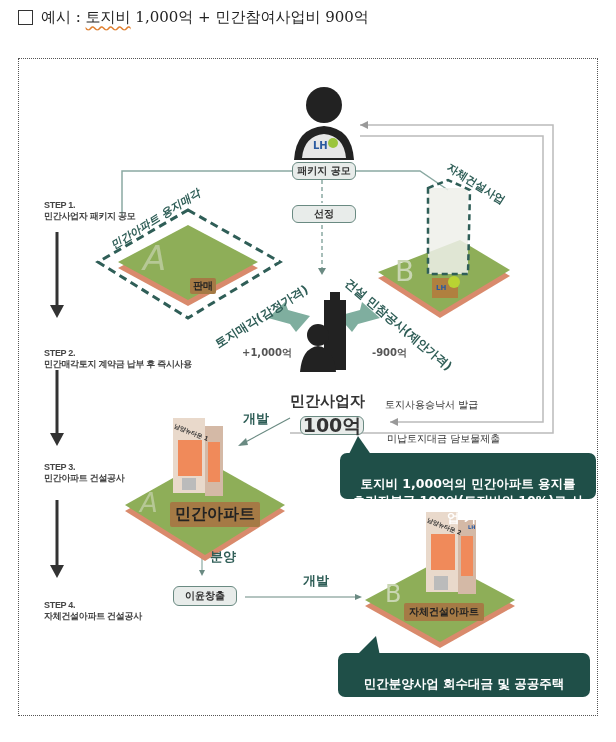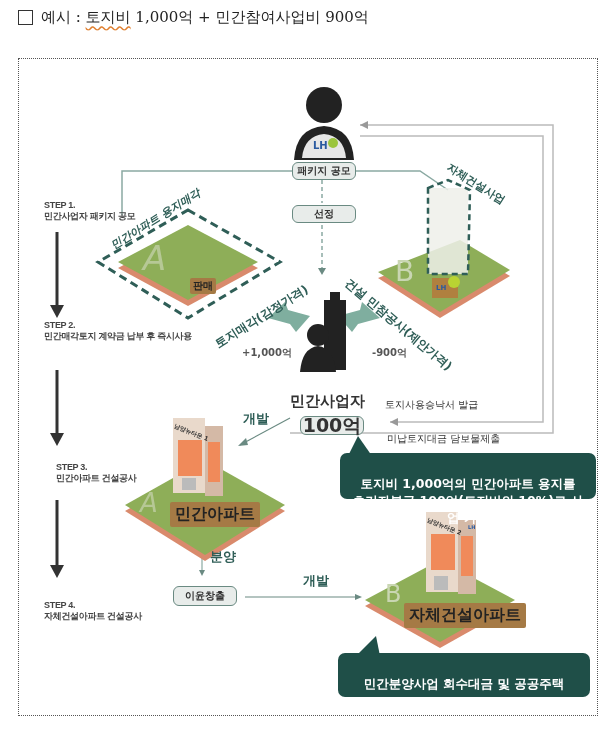--- a/index.html
+++ b/index.html
@@ -111,25 +111,25 @@
     <rect x="330" y="292" width="10" height="8" fill="#222"></rect>
     <circle cx="318" cy="335" r="11" fill="#222"></circle>
     <path d="M300,372 Q302,348 318,346 Q334,348 336,372 Z" fill="#222"></path>
   </g>
 </svg>
 
 <div class="abs step" style="left:44px;top:200px;">
   <div>STEP 1.</div>
   <div>민간사업자 패키지 공모</div>
 </div>
-<div class="abs step" style="left:44px;top:320px;">
+<div class="abs step" style="left:44px;top:348px;">
   <div>STEP 2.</div>
   <div>민간매각토지 계약금 납부 후 즉시사용</div>
 </div>
-<div class="abs step" style="left:44px;top:462px;margin-left:12px;">
+<div class="abs step" style="left:44px;top:462px;">
   <div>STEP 3.</div>
   <div>민간아파트 건설공사</div>
 </div>
 <div class="abs step" style="left:44px;top:600px;">
   <div>STEP 4.</div>
   <div>자체건설아파트 건설공사</div>
 </div>
 
 <div class="abs" style="left:313px;top:140px;font-size:10px;font-weight:bold;color:#2a5aa0;">LH</div>
 <div class="abs pill" style="left:292px;top:162px;width:64px;height:18px;line-height:15px;">패키지 공모</div>
@@ -167,20 +167,20 @@
 <div class="abs" style="left:140px;top:488px;font-size:26px;color:#b6c895;font-style:italic;">A</div>
 <div class="abs" style="left:170px;top:502px;background:#a57a45;color:#222;font-size:16px;font-weight:bold;padding:2px 5px;border-radius:2px;">민간아파트</div>
 
 <div class="abs teal-text" style="left:210px;top:548px;font-size:13px;">분양</div>
 <div class="abs pill" style="left:173px;top:586px;width:64px;height:20px;line-height:17px;">이윤창출</div>
 <div class="abs teal-text" style="left:303px;top:572px;font-size:13px;">개발</div>
 
 <div class="abs" style="left:429px;top:516px;font-size:6px;font-weight:bold;color:#333;transform:rotate(22deg);transform-origin:left top;">남양뉴타운 2</div>
 <div class="abs" style="left:468px;top:524px;font-size:5px;font-weight:bold;color:#2a5aa0;">LH</div>
 <div class="abs" style="left:385px;top:580px;font-size:24px;color:#c9d6b2;">B</div>
-<div class="abs" style="left:404px;top:603px;background:#a57a45;color:#222;font-size:16px;font-weight:bold;padding:2px 5px;border-radius:2px;">자체건설아파트</div>
+<div class="abs" style="left:404px;top:603px;background:#a57a45;color:#222;font-size:10px;font-weight:bold;padding:2px 5px;border-radius:2px;">자체건설아파트</div>
 
 <svg class="abs" style="left:356px;top:636px" width="24" height="20">
     <polygon points="0,20 20,0 24,20" fill="#1f4f48"></polygon>
   </svg>
 <div class="abs callout" style="left:338px;top:653px;width:252px;height:44px;">
   <div>민간분양사업 회수대금 및 공공주택</div>
 </div>
 
 </body></html>

